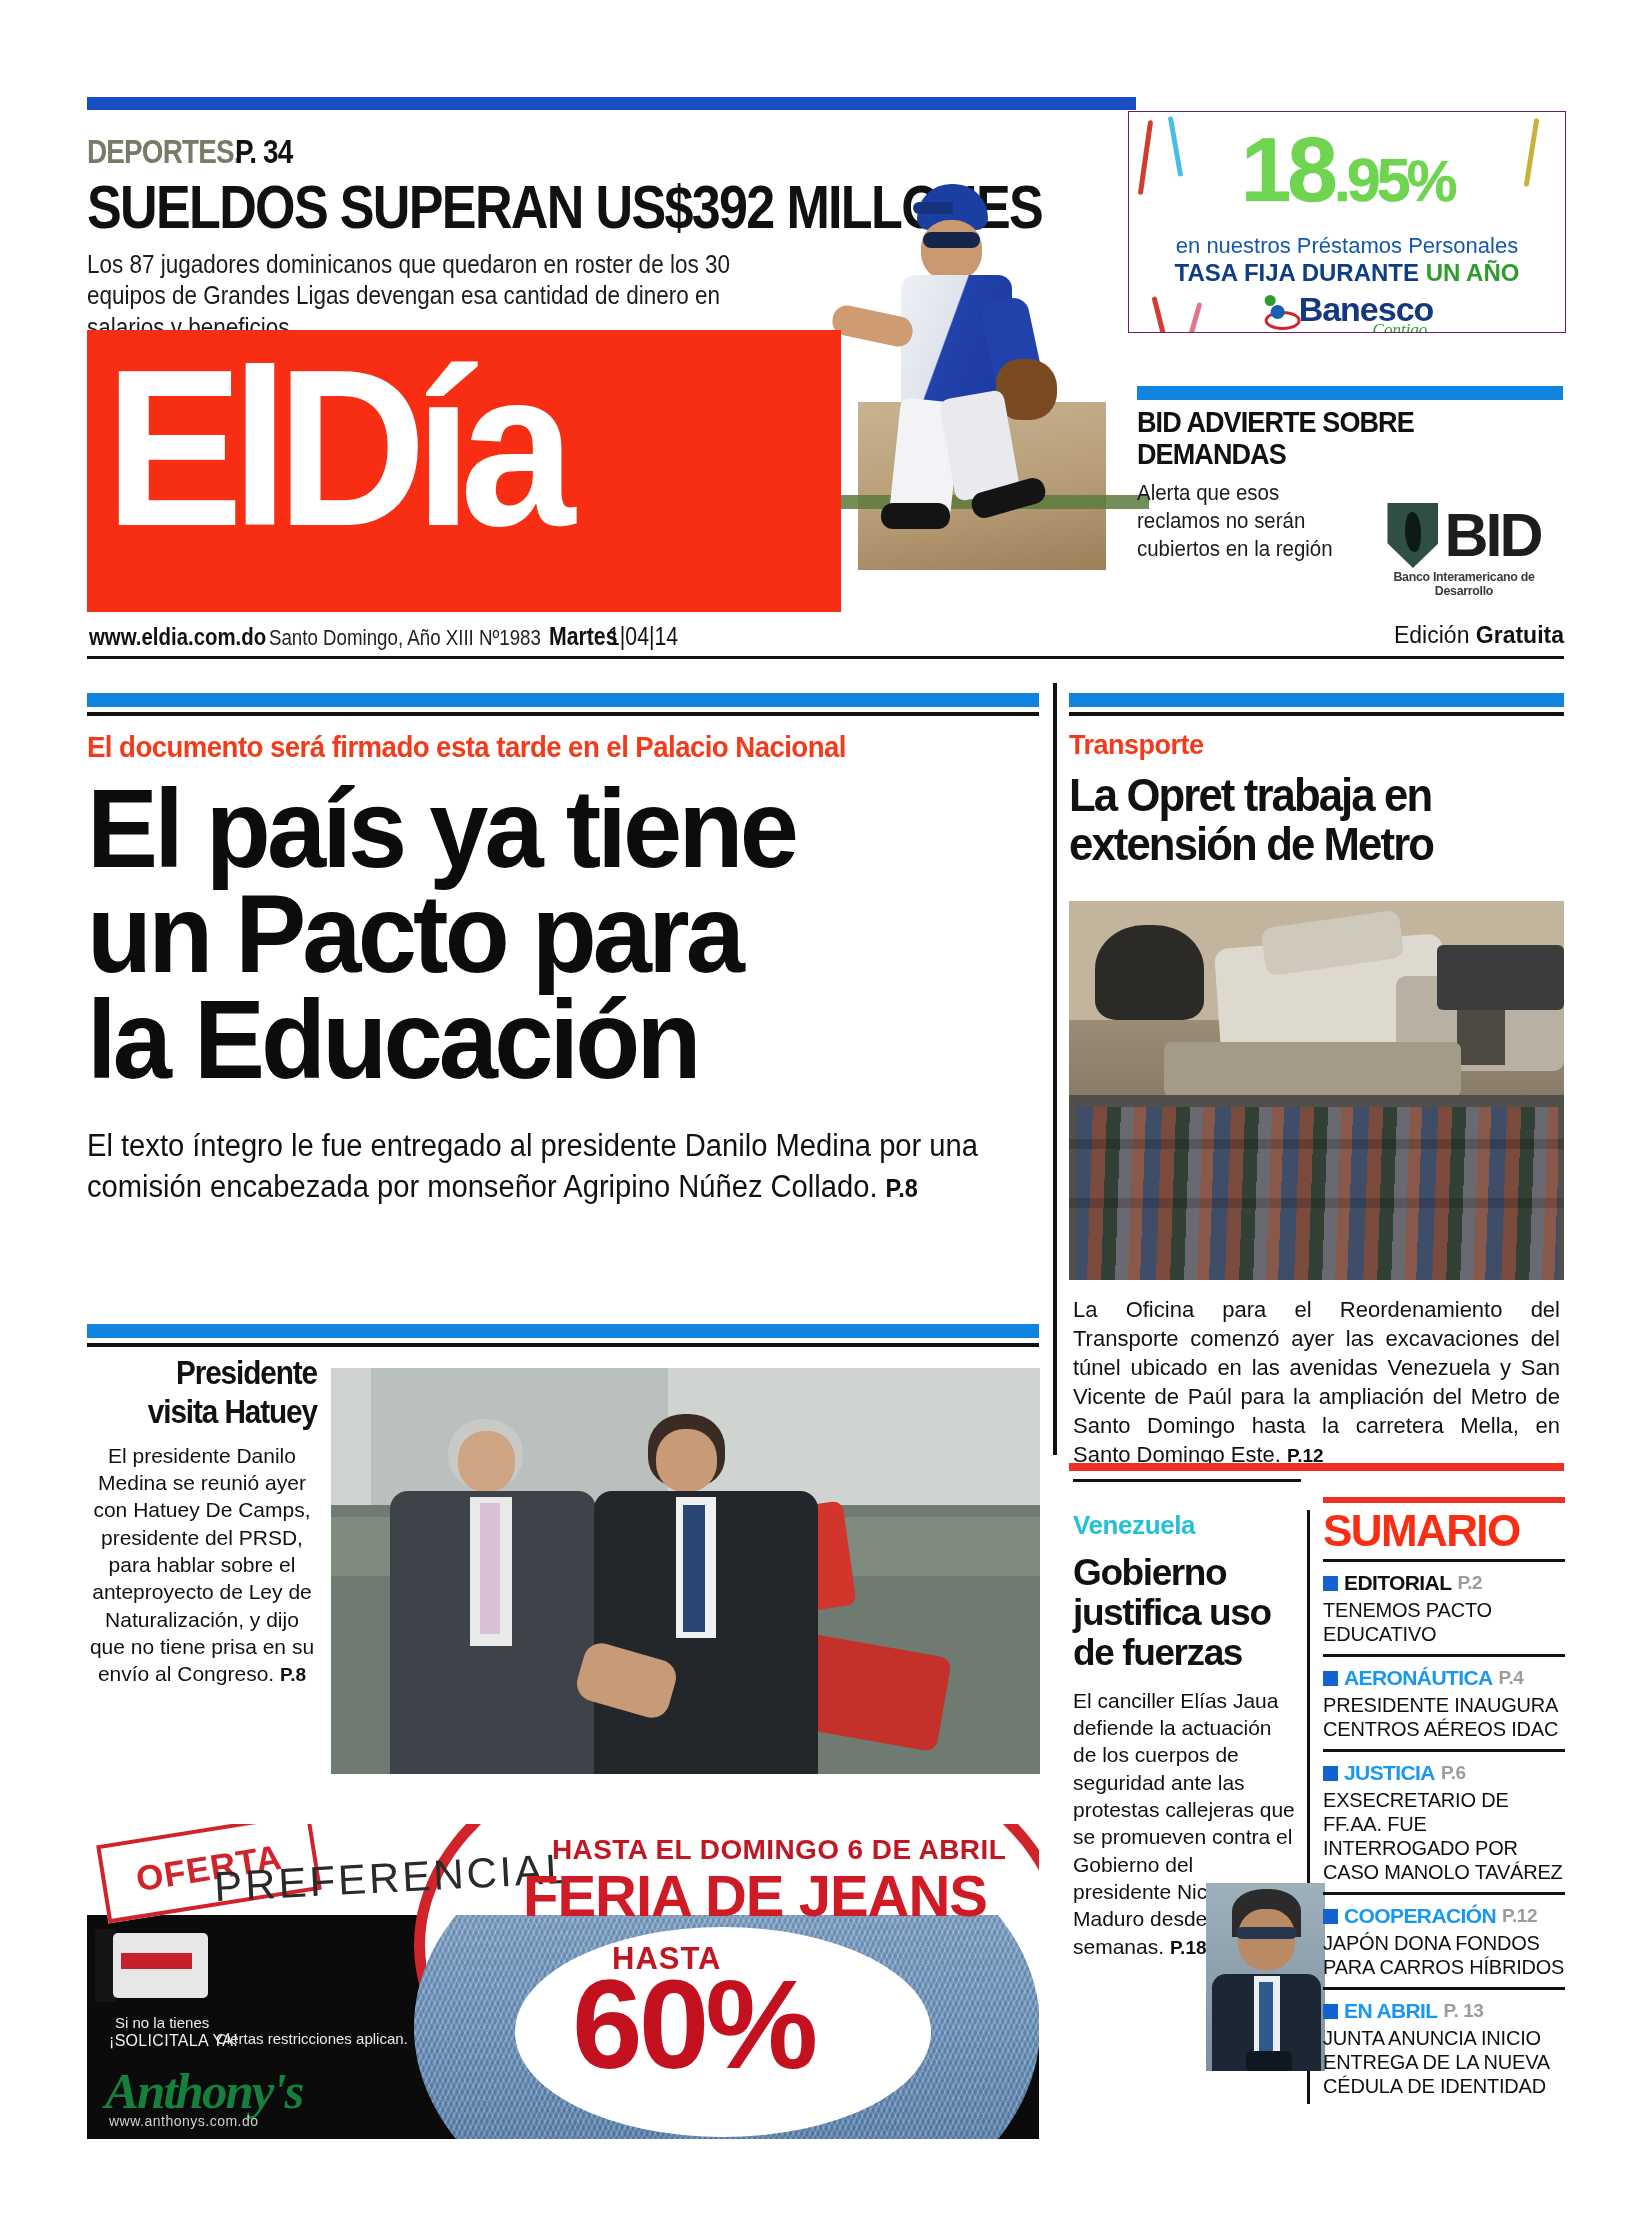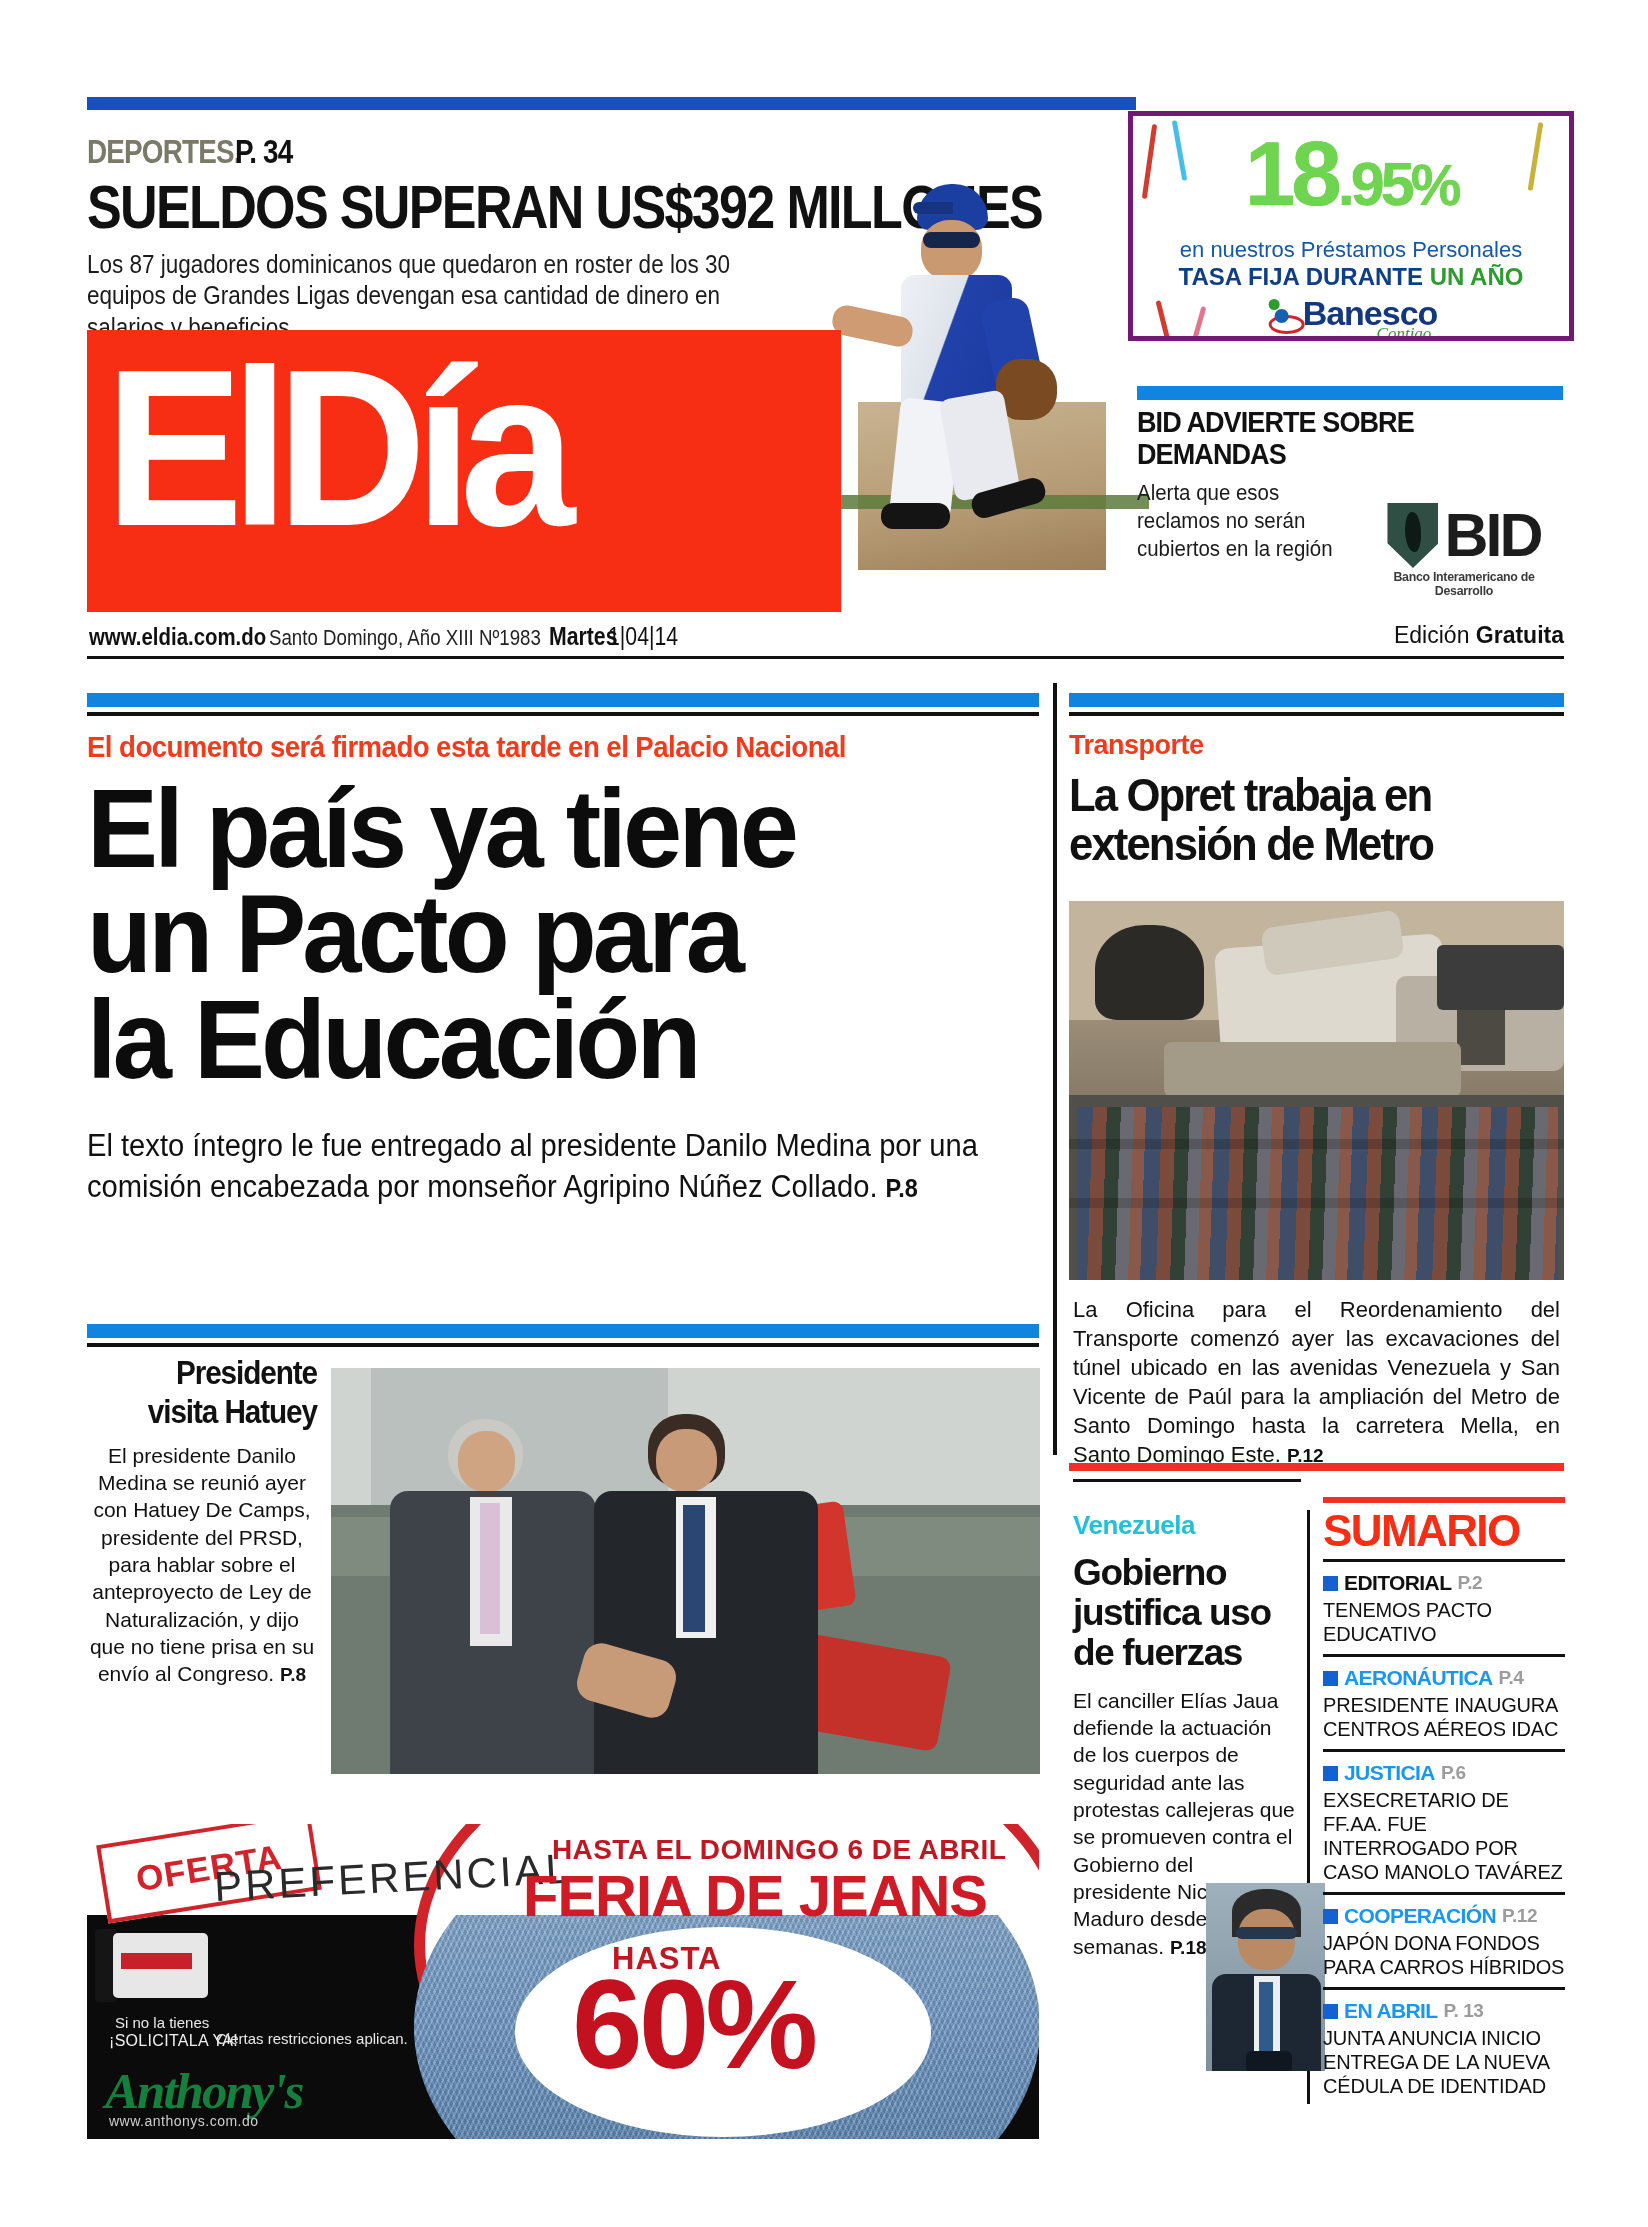--- a/index.html
+++ b/index.html
@@ -38,21 +38,21 @@
   #dateline{position:absolute;left:89px;top:622px;width:1475px;display:flex;align-items:baseline;}
   #dateline .site{font-size:24px;font-weight:bold;color:#111;transform:scaleX(.85);transform-origin:left;}
   #dateline .loc{font-size:22px;color:#222;margin-left:-28px;transform:scaleX(.85);transform-origin:left;}
   #dateline .day{font-size:25px;font-weight:bold;color:#111;margin-left:-40px;transform:scaleX(.85);transform-origin:left;}
   #dateline .date{font-size:25px;color:#111;margin-left:-22px;transform:scaleX(.85);transform-origin:left;}
   #edition{position:absolute;right:0;top:0;font-size:23px;color:#111;}
   #edition b{font-weight:bold;}
 
   
   #banesco-ad{position:absolute;left:1128px;top:111px;width:436px;height:220px;background:#fff;
-     border:5px solid #701a75;overflow:hidden;text-align:right;}
+     border:1px solid #701a75;overflow:hidden;text-align:right;}
   #banesco-rate{position:absolute;left:50%;top:6px;transform:translateX(-50%);
      font-size:91px;font-weight:bold;color:#6FD44F;letter-spacing:-4px;white-space:nowrap;
      text-shadow:0 0 1px #4fbb2e;}
   #banesco-rate .dec{font-size:61px;}
   #banesco-rate .pct{font-size:57px;}
   #banesco-l1{position:absolute;left:50%;top:121px;transform:translateX(-50%);font-size:22px;
      color:#1458A8;white-space:nowrap;}
   #banesco-l2{position:absolute;left:50%;top:147px;transform:translateX(-50%);font-size:24px;
      font-weight:bold;color:#0E3E86;white-space:nowrap;}
   #banesco-l2 .grn{color:#2E9B2E;}

